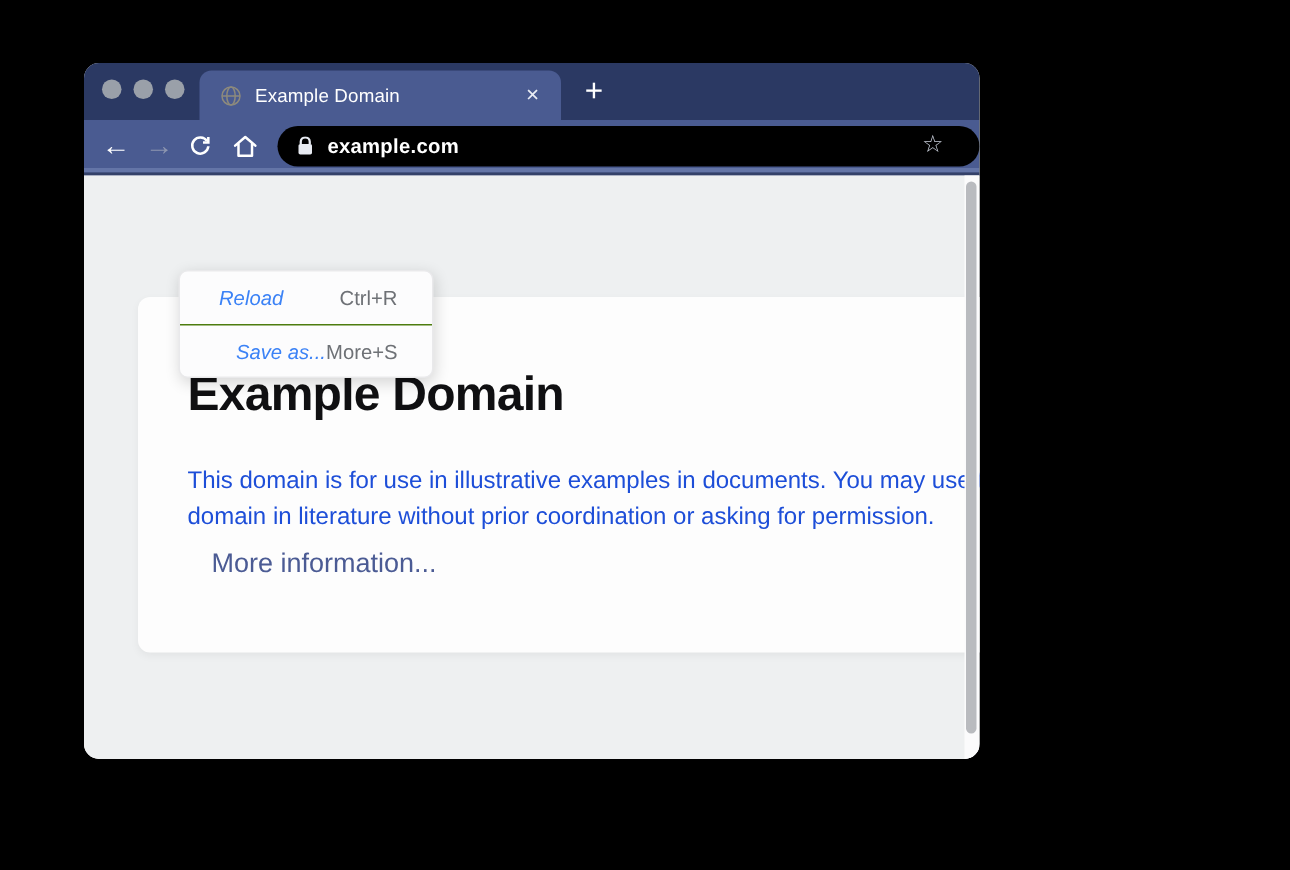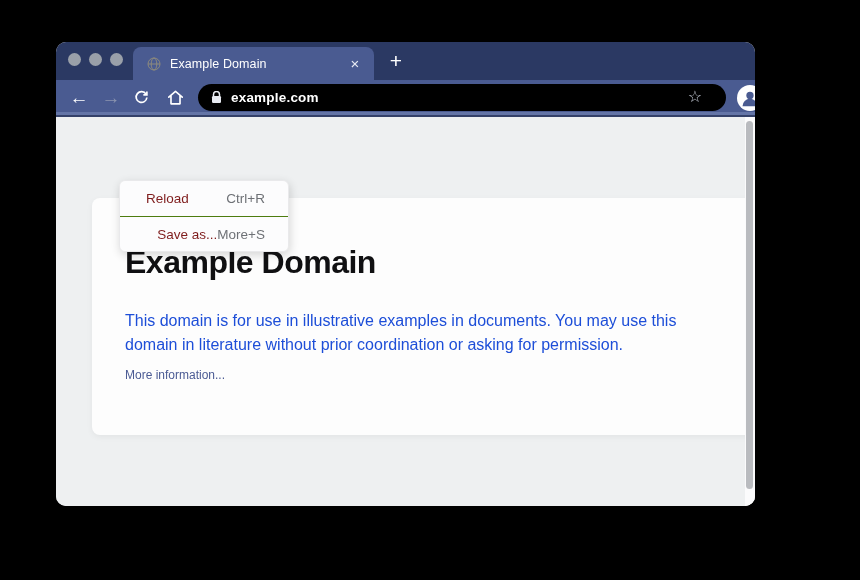--- a/index.html
+++ b/index.html
@@ -6,21 +6,21 @@
   html,body { width:860px; height:580px; }
   body {
     background:#000;
     font-family:"Liberation Sans", sans-serif;
     position:relative;
     overflow:hidden;
   }
 
   
   .window {
-    position:absolute; left:56px; top:42px; width:699px; height:464px;
+    position:absolute; left:56px; top:42px; width:597px; height:464px;
     border-radius:10px; overflow:hidden;
     background:#eef0f1;
     box-shadow:0 10px 30px rgba(0,0,0,0.6);
   }
 
   
   .tabbar {
     position:relative; height:38px; background:#2b3963;
   }
   .traffic-lights {
@@ -103,37 +103,37 @@
   }
   .card h1 {
     font-size:32px; font-weight:800; color:#101012; letter-spacing:-0.5px;
     margin-bottom:28px;
   }
   .card p {
     font-size:16px; line-height:24px; color:#1d4ed8; width:585px;
     margin-bottom:8px;
   }
   .card a {
-    font-size:12px; color:#4b5b94; text-decoration:none;
+    font-size:18px; color:#4b5b94; text-decoration:none;margin-left:16px;
   }
 
   
   .context-menu {
     position:absolute; left:63px; top:63px; width:170px;
     background:#fcfcfd; border-radius:6px;
     border:1px solid #e9e9eb;
     box-shadow:1px 3px 10px rgba(0,0,0,0.16);
     overflow:hidden; z-index:5;
   }
   .menu-row {
     height:35px; display:flex; align-items:center; justify-content:space-between;
     padding:0 23px 0 26px; font-size:13.5px;
   }
   .menu-row + .menu-row { border-top:1px solid #4d7c0f;justify-content:flex-end; }
-  .menu-label { color:#7f1d1d; }
+  .menu-label { color:#3b82f6;font-style:italic; }
   .menu-shortcut { color:#6e7176; }
 
   
   .scrollbar {
     position:absolute; right:0; top:0; width:10px; height:100%;
     background:#fbfbfc;
   }
   .scroll-thumb {
     position:absolute; left:1px; top:4px; width:7px; height:368px;
     border-radius:4px; background:#b9bbbf;

